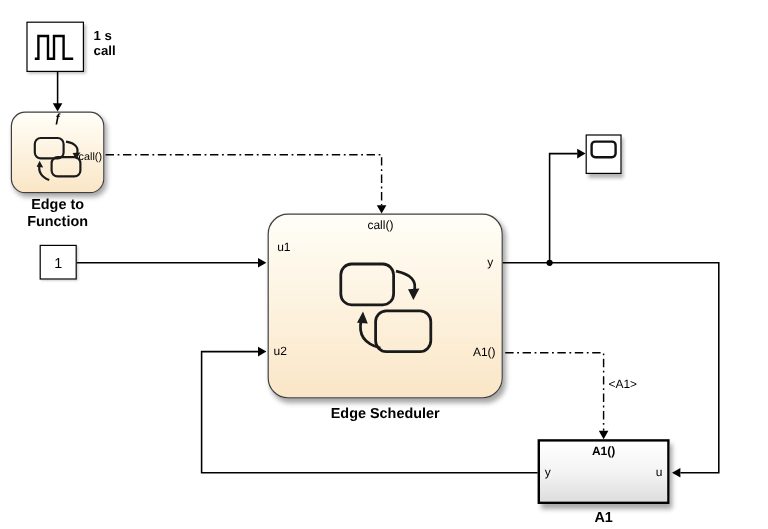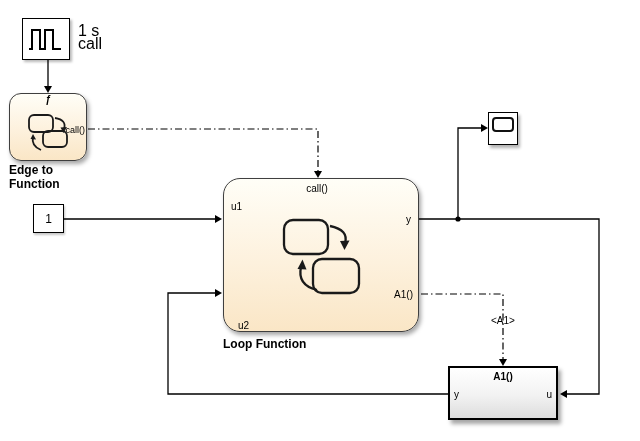--- a/index.html
+++ b/index.html
@@ -20,26 +20,26 @@
     border:1.5px solid #3f3f3f;
     box-shadow:2px 3px 4px rgba(0,0,0,0.35);
   }
   .a1-block{
     position:absolute;box-sizing:border-box;
     background:linear-gradient(180deg,#ffffff 0%,#f2f2f2 55%,#dddddd 100%);
     border:2.5px solid #000;
     box-shadow:3px 4px 4px rgba(0,0,0,0.35);
   }
   .block-name{
-    position:absolute;text-align:left;font-weight:bold;font-size:12px;line-height:14px;
+    position:absolute;text-align:center;font-weight:bold;font-size:12px;line-height:14px;
   }
   .port-label{position:absolute;font-weight:normal;font-size:10px;line-height:12px;}
   .port-label.small{font-size:9px;line-height:10px;}
   .signal-label{position:absolute;font-size:10px;line-height:12px;}
-  .clock-label{position:absolute;font-weight:normal;font-size:16px;line-height:13px;}
+  .clock-label{position:absolute;font-weight:bold;font-size:11px;line-height:13px;}
   .const-value{
     position:absolute;inset:0;display:flex;align-items:center;justify-content:center;
     font-size:12px;line-height:12px;
   }
   svg{display:block;}
   .wires{position:absolute;left:0;top:0;pointer-events:none;}
 </style>
 </head>
 <body>
 
@@ -72,45 +72,46 @@
     <div>Function</div>
   </div>
 
   <div class="simple-block" style="left:33px;top:204px;width:31px;height:29px;box-shadow:1px 1.5px 2px rgba(0,0,0,0.22);">
     <div class="const-value">1</div>
   </div>
 
   <div class="chart-block" style="left:223px;top:178px;width:196px;height:154px;border-radius:17px;">
     <div class="port-label" style="left:0;right:8px;top:4px;text-align:center;">call()</div>
     <div class="port-label" style="left:7px;top:22px;">u1</div>
-    <div class="port-label" style="left:14px;top:109px;margin-top:32px;">u2</div>
+    <div class="port-label" style="left:4px;top:109px;">u2</div>
     <div class="port-label" style="right:7px;top:35px;">y</div>
     <div class="port-label" style="right:5px;top:110px;">A1()</div>
     <svg class="abs" style="left:55px;top:35px;" width="90" height="85" viewBox="0 0 90 85">
       <rect x="5" y="6" width="44" height="34" rx="9" fill="none" stroke="#1a1a1a" stroke-width="2.3"></rect>
       <rect x="34" y="45" width="46" height="34" rx="9" fill="none" stroke="#1a1a1a" stroke-width="2.3"></rect>
       <path d="M51,12 Q70,16 66,29" fill="none" stroke="#1a1a1a" stroke-width="2.3"></path>
       <path d="M61,27 L70.5,26.5 L65.5,36 Z" fill="#1a1a1a"></path>
       <path d="M38,76 Q18,71 22,53" fill="none" stroke="#1a1a1a" stroke-width="2.3"></path>
       <path d="M18.5,55 L27.5,55.5 L23.5,45.5 Z" fill="#1a1a1a"></path>
     </svg>
   </div>
-  <div class="block-name" style="left:223px;width:196px;top:337px;">Loop Function</div>
+  <div class="block-name" style="left:223px;width:196px;top:337px;">Edge Scheduler</div>
 
   <div class="simple-block" style="left:488px;top:112px;width:30px;height:33px;box-shadow:2px 3px 3px rgba(0,0,0,0.3);">
     <div class="abs" style="left:3px;top:4px;width:18px;height:11px;border:2px solid #111;border-radius:4px;"></div>
   </div>
 
   <div class="a1-block" style="left:448px;top:366px;width:110px;height:54px;">
     <div class="port-label" style="left:0;right:0;top:3px;text-align:center;font-weight:bold;">A1()</div>
     <div class="port-label" style="left:4px;top:21px;">y</div>
     <div class="port-label" style="right:4px;top:21px;">u</div>
   </div>
+  <div class="block-name" style="left:448px;width:110px;top:424px;">A1</div>
 
-  <div class="signal-label" style="left:491px;top:315px;">&lt;A1&gt;</div>
+  <div class="signal-label" style="left:507px;top:315px;">&lt;A1&gt;</div>
 
   <svg class="wires" width="640" height="441" viewBox="0 0 640 441">
 
     <g>
       <path d="M48,60 V87" fill="none" stroke="#000" stroke-width="1.3"></path>
       <path d="M44,86 H52 L48,93 Z" fill="#000"></path>
     </g>
 
     <g>
       <path d="M88,129 H318 V171" fill="none" stroke="#000" stroke-width="1.2" stroke-dasharray="7 3 1.5 3"></path>

